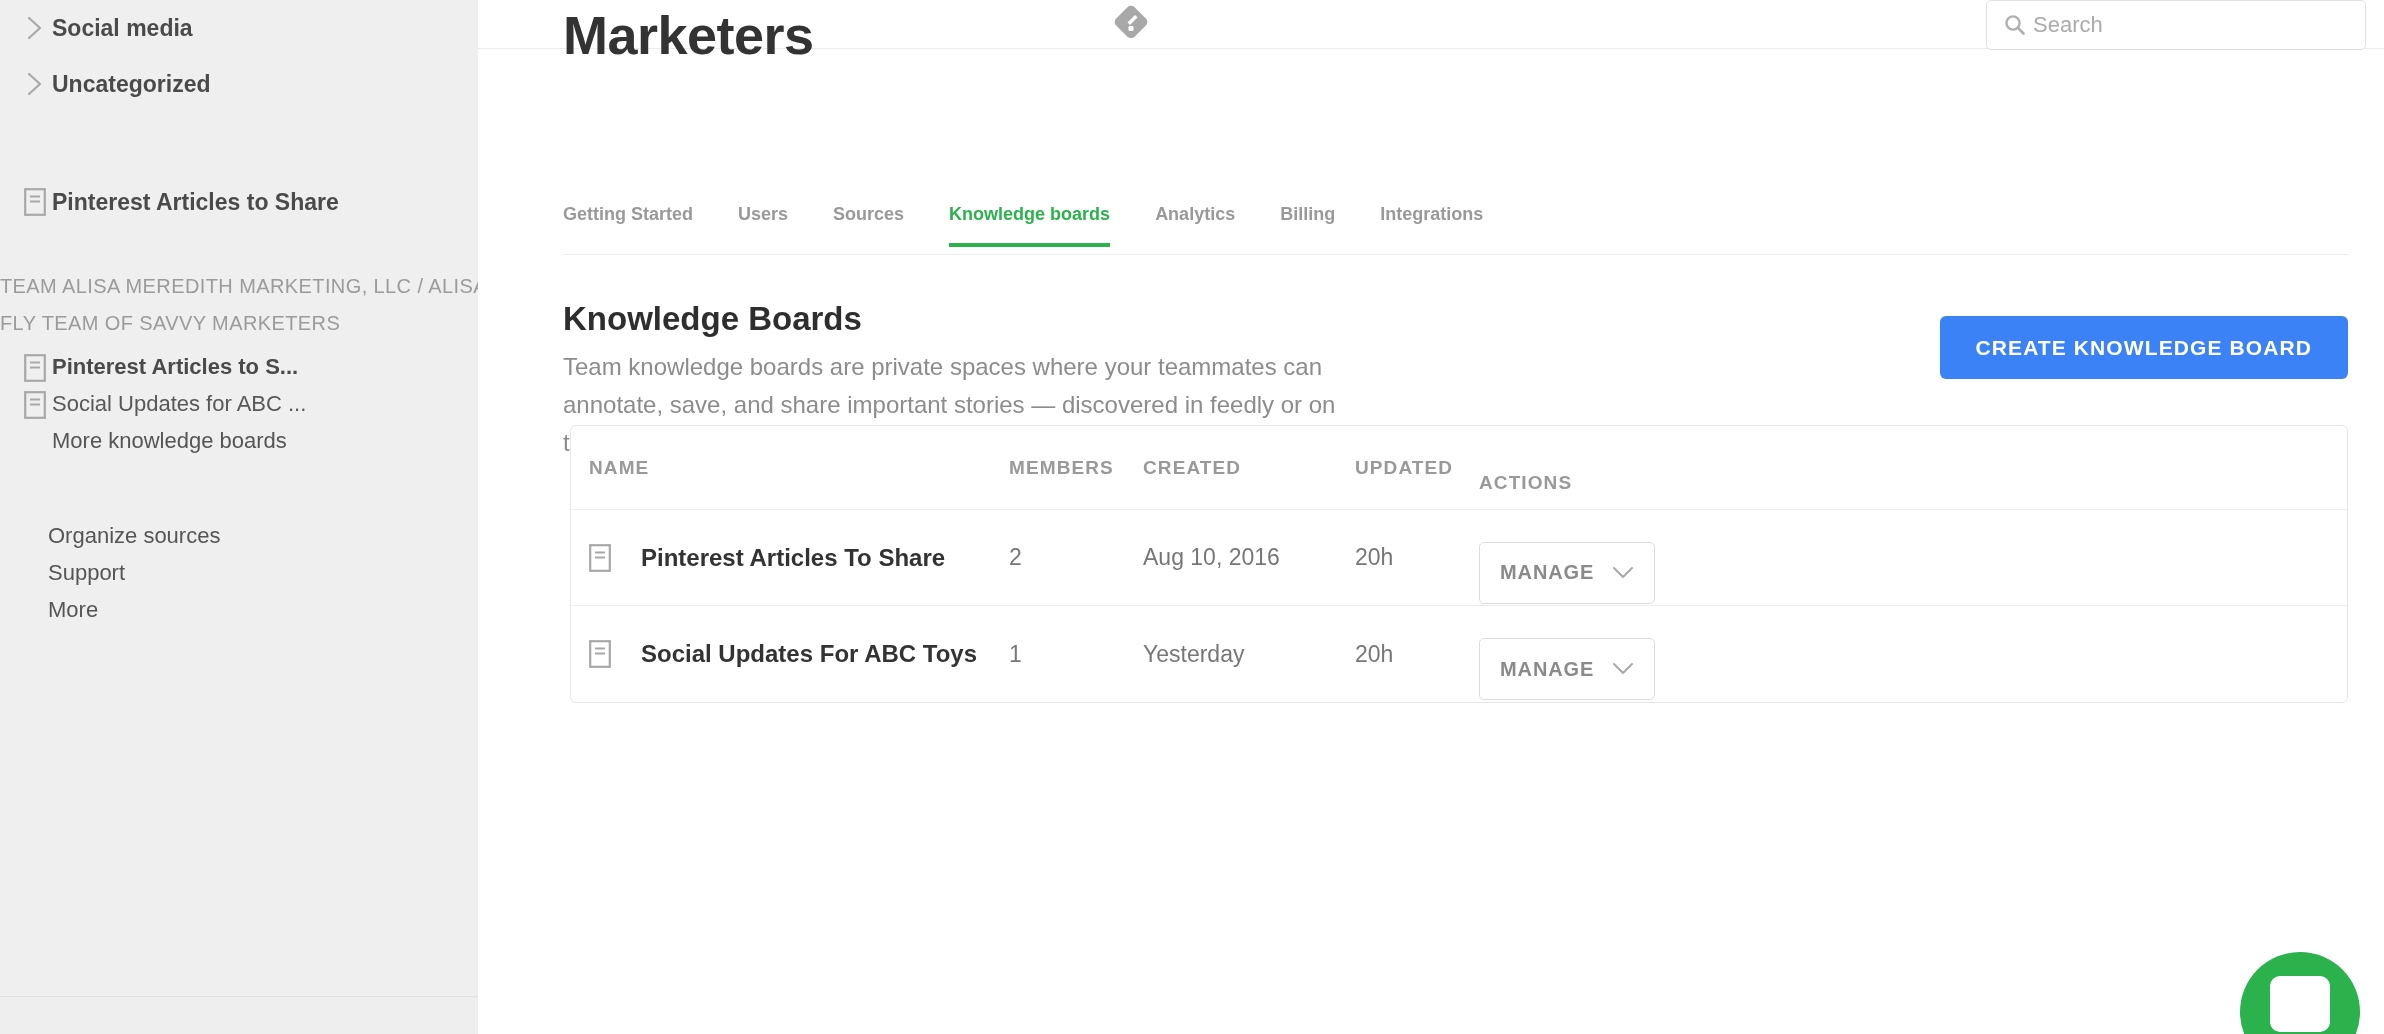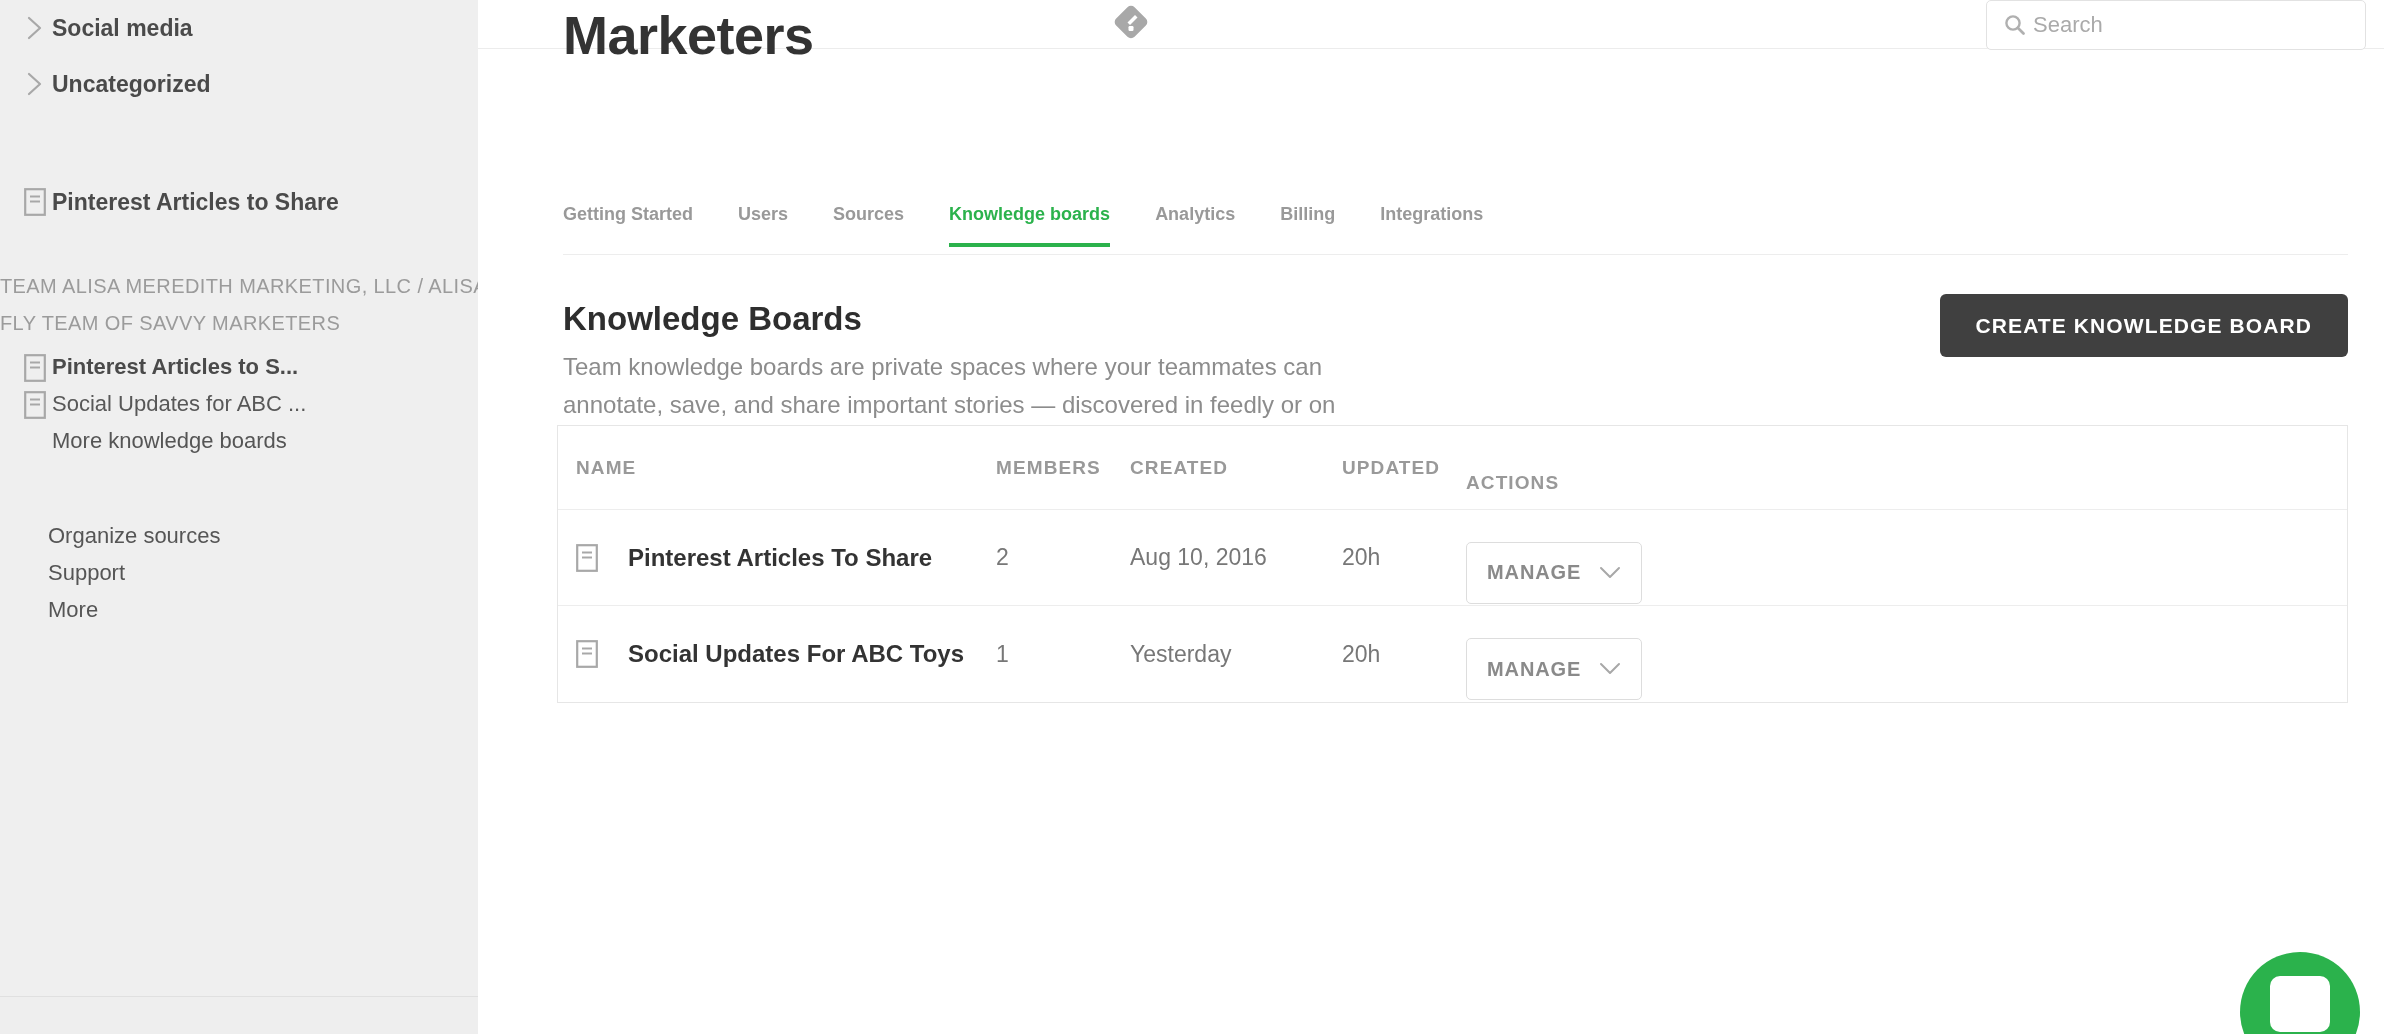--- a/index.html
+++ b/index.html
@@ -193,40 +193,40 @@
     position: absolute;
     left: 85px; top: 348px;
     width: 800px;
     font-size: 24px;
     line-height: 38px;
     color: #8c8c8c;
   }
 
   .create-btn {
     position: absolute;
-    right: 36px; top: 294px;
-    background: #404040;
+    right: 36px; top: 316px;
+    background: #3b82f6;
     color: #ffffff;
     border: none;
     border-radius: 6px;
     font-family: "Liberation Sans", sans-serif;
     font-size: 21px;
     font-weight: bold;
     letter-spacing: 1.1px;
     padding: 0 36px;
     height: 63px;
     cursor: pointer;
   }
 
   .table-card {
     position: absolute;
-    left: 79px; top: 425px;
+    left: 92px; top: 425px;
     right: 36px;
     border: 1px solid #e6e6e6;
-    border-radius: 0;
+    border-radius: 6px;
     background: #fff;
     overflow: hidden;
   }
   .thead {
     display: flex;
     align-items: center;
     height: 84px;
     border-bottom: 1px solid #ededed;
     padding: 0 0 0 18px;
   }

